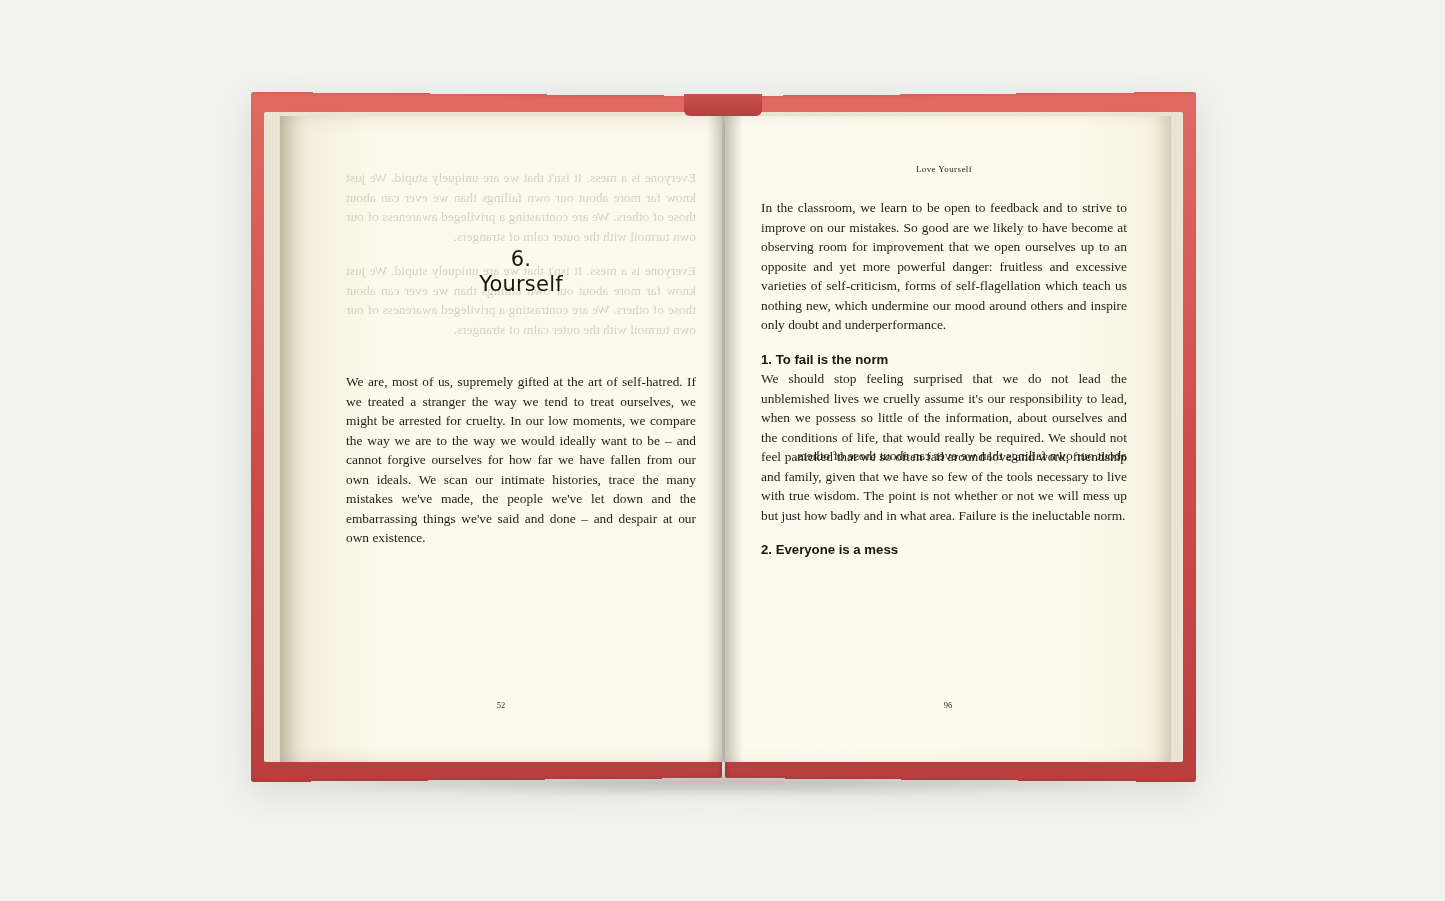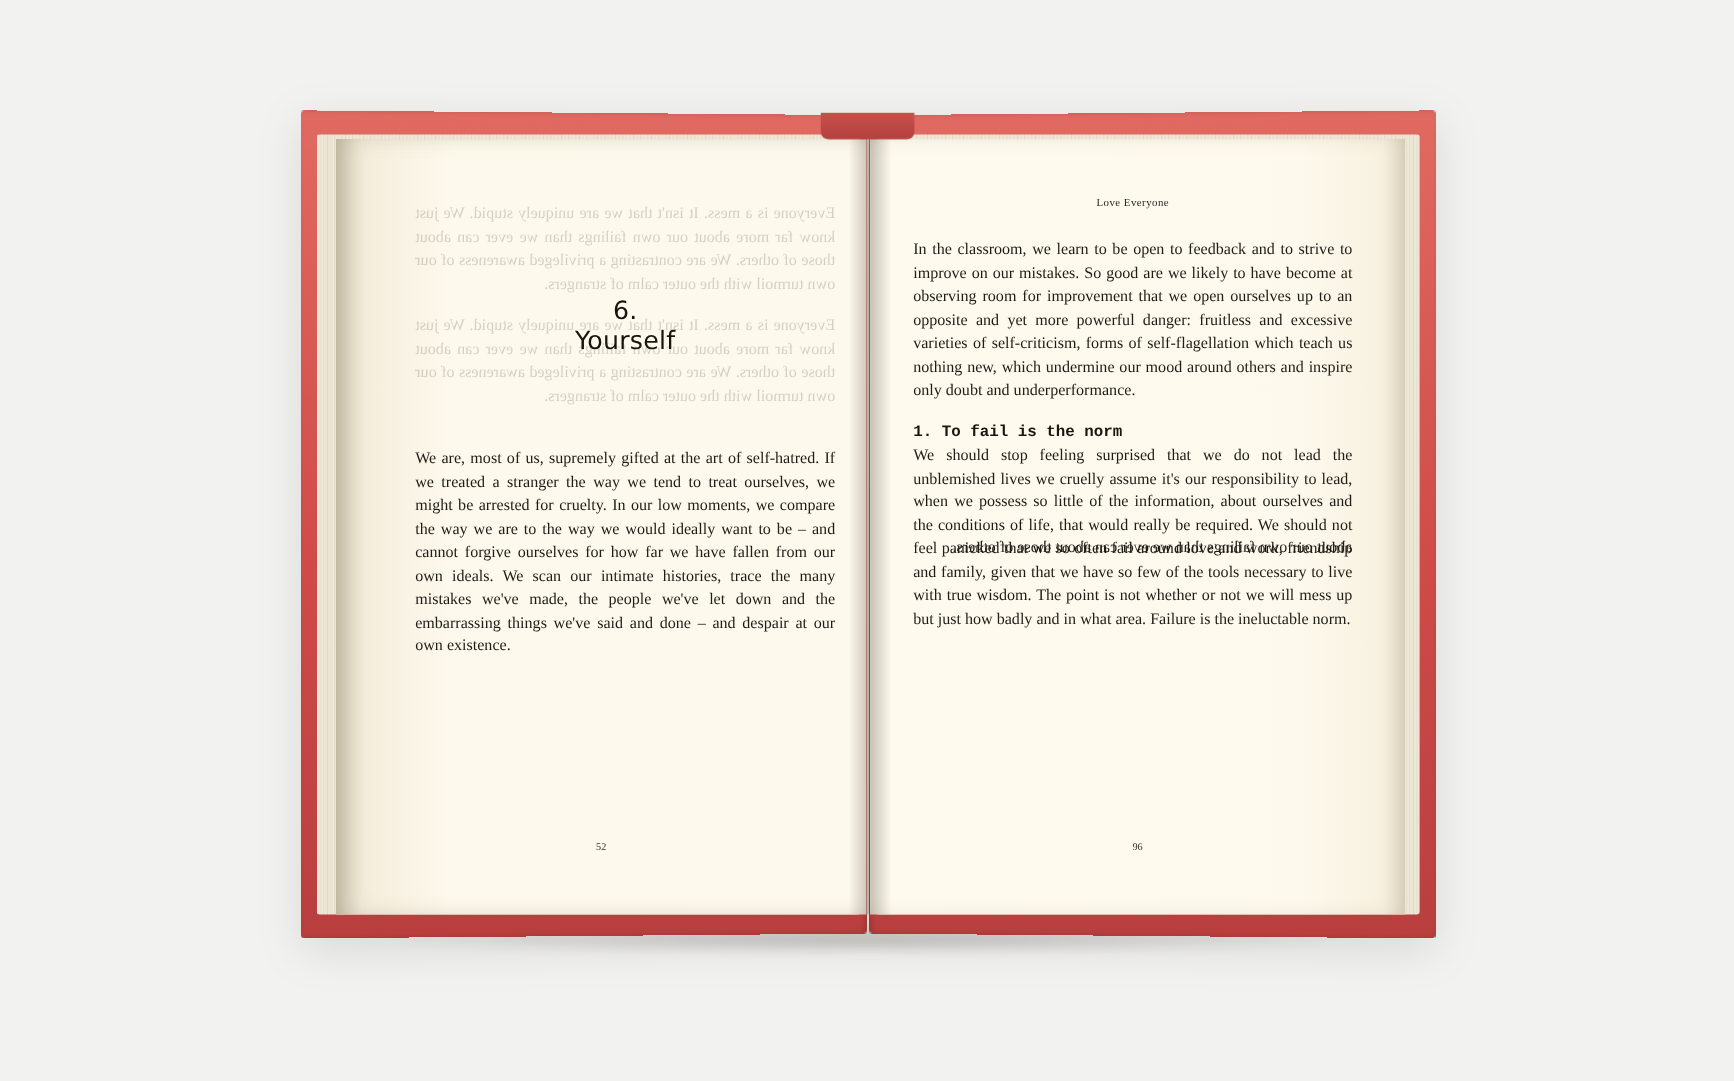--- a/index.html
+++ b/index.html
@@ -134,21 +134,21 @@
     font-family: "Liberation Serif", serif;
     font-size: 13.4px;
     line-height: 19.5px;
     text-align: justify;
     margin: 0 0 15px 0;
     color: #201c17;
   }
   .body-p.tight { margin-bottom: 0; }
 
   .sub-head {
-    font-family: Liberation Mono, monospace;
+    font-family: Liberation Sans, sans-serif;
     font-weight: bold;
     font-size: 13.2px;
     line-height: 19.5px;
     margin: 0;
     color: #19150f;
   }
 
   .folio {
     position: absolute;
     bottom: 52px;
@@ -240,29 +240,30 @@
       <div class="folio folio-left">52</div>
     </div>
 
     <div class="page page-right">
 
       <div class="ghost-right">
         <p class="body-p">about our own failings than we ever can about those of others.</p>
       </div>
 
       <div class="col col-right">
-        <div class="running-head">Love Everyone</div>
+        <div class="running-head">Love Yourself</div>
 
         <div style="height:24px"></div>
 
         <p class="body-p">In the classroom, we learn to be open to feedback and to strive to improve on our mistakes. So good are we likely to have become at observing room for improvement that we open ourselves up to an opposite and yet more powerful danger: fruitless and excessive varieties of self-criticism, forms of self-flagellation which teach us nothing new, which undermine our mood around others and inspire only doubt and underperformance.</p>
 
         <p class="sub-head">1. To fail is the norm</p>
         <p class="body-p">We should stop feeling surprised that we do not lead the unblemished lives we cruelly assume it's our responsibility to lead, when we possess so little of the information, about ourselves and the conditions of life, that would really be required. We should not feel panicked that we so often fail around love and work, friendship and family, given that we have so few of the tools necessary to live with true wisdom. The point is not whether or not we will mess up but just how badly and in what area. Failure is the ineluctable norm.</p>
 
+        <p class="sub-head">2. Everyone is a mess</p>
       </div>
 
       <div class="folio folio-right">96</div>
     </div>
 
     <div class="gutter"></div>
     <div class="spine-top"></div>
   </div>
 </div>
 

